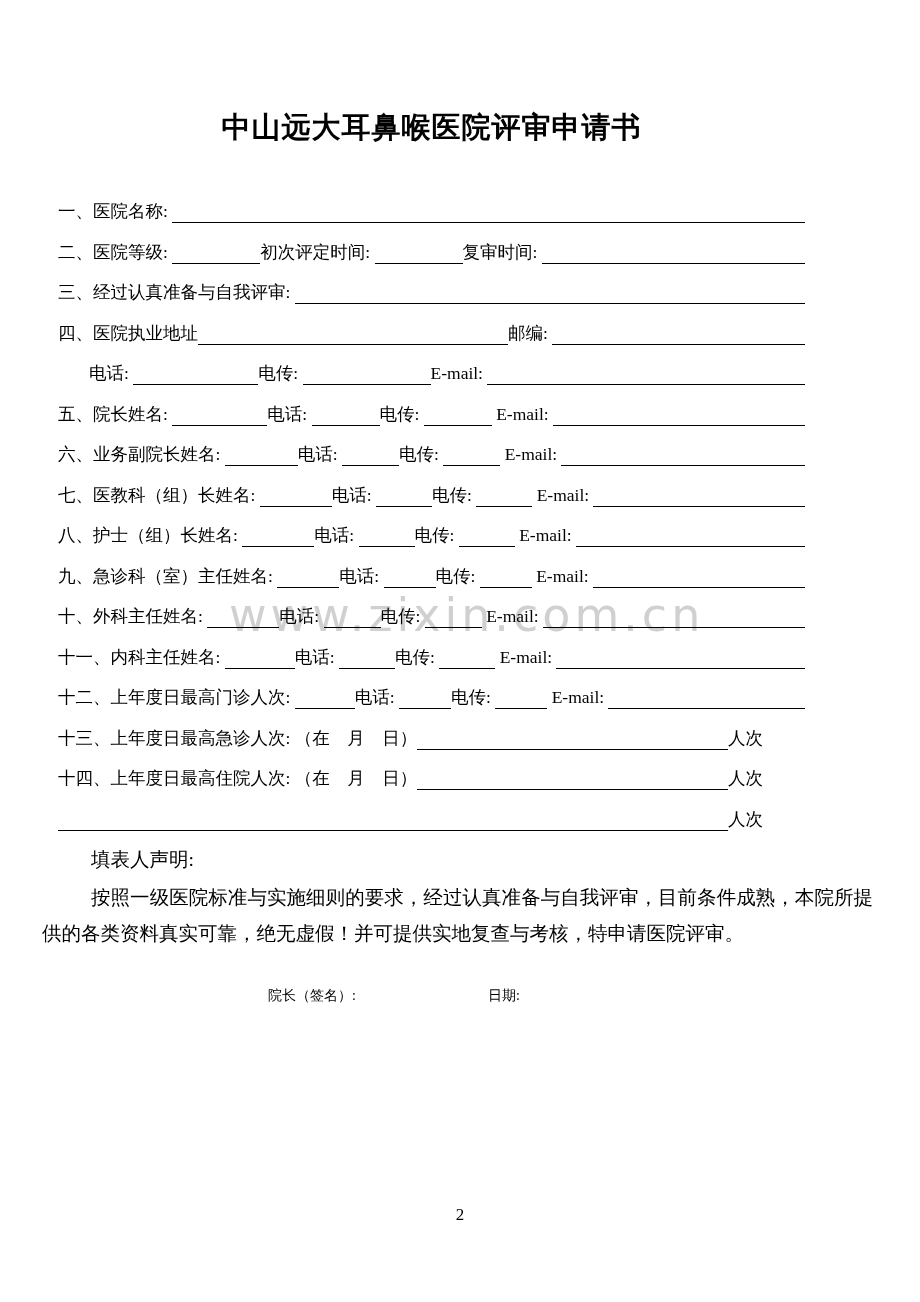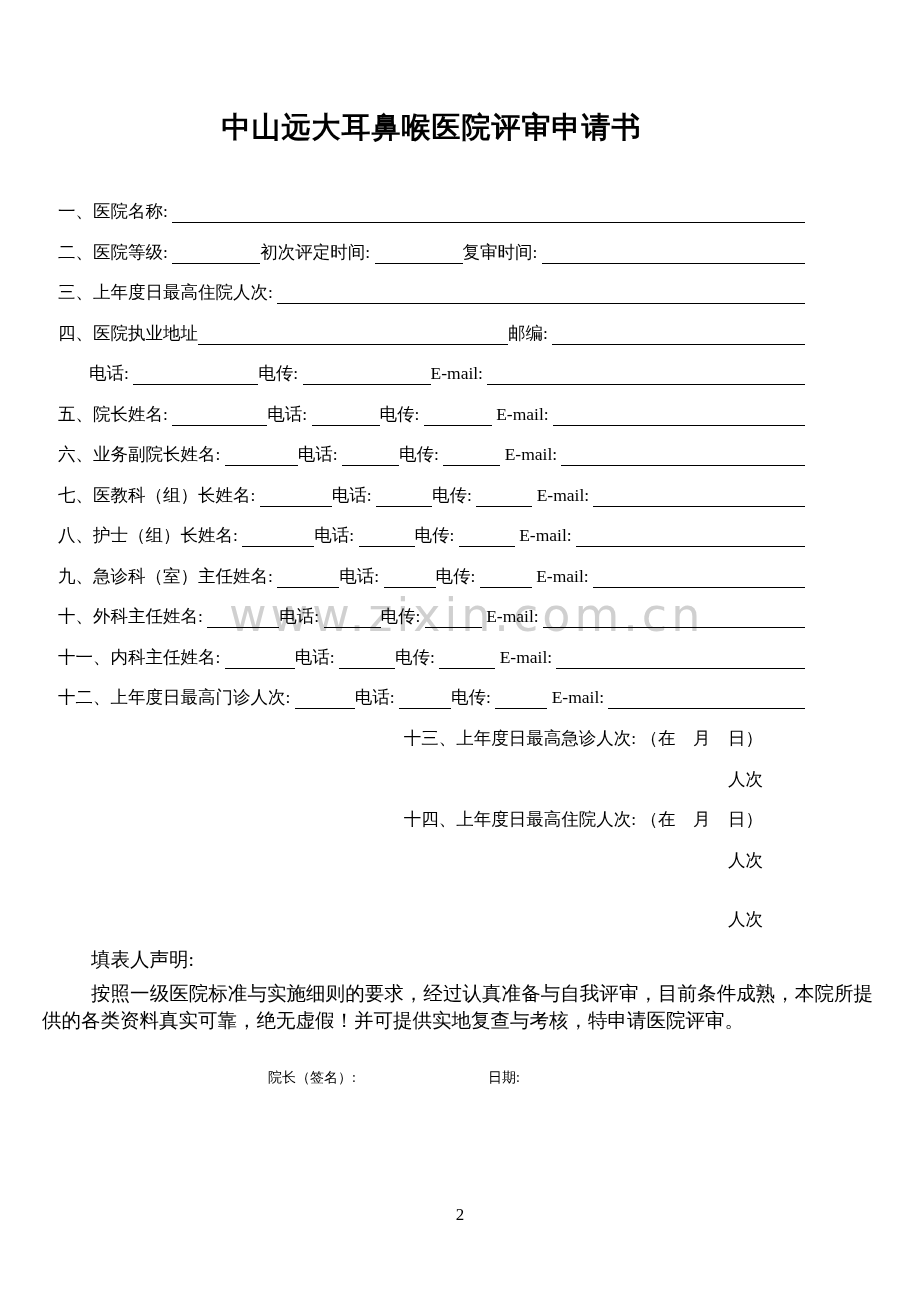--- a/index.html
+++ b/index.html
@@ -32,42 +32,42 @@
   .form-rows { margin-top: 52px; }
   .form-row {
     display: flex;
     align-items: flex-end;
     white-space: pre;
     font-size: 17.5px;
     line-height: 23px;
     margin-bottom: 17.5px;
   }
   .form-row.indent { padding-left: 31px; }
-  .form-row.short { padding-right: 42px; flex-direction: column; }
+  .form-row.short { padding-right: 42px; }
   .seg-text { flex: 0 0 auto; }
   .blank {
     display: inline-block;
     flex: 0 0 auto;
     height: 18px;
     border-bottom: 1px solid #000000;
   }
   .blank.fill { flex: 1 1 auto; }
   .declaration {
     margin-left: -16px;
     margin-right: -68px;
     font-size: 19.5px;
   }
   .decl-heading {
     text-indent: 49px;
     line-height: 24px;
   }
   .decl-body {
     margin-top: 8px;
     text-indent: 49px;
-    line-height: 27px;
+    line-height: 36px;
     text-align: justify;
   }
   .signature {
     display: flex;
     margin-top: 32px;
     font-size: 14px;
     line-height: 24px;
   }
   .sig-president { margin-left: 210px; }
   .sig-date { margin-left: 132px; }
@@ -99,21 +99,21 @@
 
   <div class="watermark">www.zixin.com.cn</div>
 
   <div class="content">
 
     <h1 class="title">中山远大耳鼻喉医院评审申请书</h1>
 
     <div class="form-rows">
         <div class="form-row"><span class="seg-text">一、医院名称: </span><span class="blank fill"></span></div>
         <div class="form-row"><span class="seg-text">二、医院等级: </span><span class="blank" style="width: 88px;"></span><span class="seg-text">初次评定时间: </span><span class="blank" style="width: 88px;"></span><span class="seg-text">复审时间: </span><span class="blank fill"></span></div>
-        <div class="form-row"><span class="seg-text">三、上年度日最高住院人次: </span><span class="blank fill"></span></div>
+        <div class="form-row"><span class="seg-text">三、经过认真准备与自我评审: </span><span class="blank fill"></span></div>
         <div class="form-row"><span class="seg-text">四、医院执业地址</span><span class="blank" style="width: 310px;"></span><span class="seg-text">邮编: </span><span class="blank fill"></span></div>
         <div class="form-row indent"><span class="seg-text">电话: </span><span class="blank" style="width: 125px;"></span><span class="seg-text">电传: </span><span class="blank" style="width: 128px;"></span><span class="seg-text">E-mail: </span><span class="blank fill"></span></div>
         <div class="form-row"><span class="seg-text">五、院长姓名: </span><span class="blank" style="width: 95px;"></span><span class="seg-text">电话: </span><span class="blank" style="width: 68px;"></span><span class="seg-text">电传: </span><span class="blank" style="width: 68px;"></span><span class="seg-text"> E-mail: </span><span class="blank fill"></span></div>
         <div class="form-row"><span class="seg-text">六、业务副院长姓名: </span><span class="blank" style="width: 73px;"></span><span class="seg-text">电话: </span><span class="blank" style="width: 57px;"></span><span class="seg-text">电传: </span><span class="blank" style="width: 57px;"></span><span class="seg-text"> E-mail: </span><span class="blank fill"></span></div>
         <div class="form-row"><span class="seg-text">七、医教科（组）长姓名: </span><span class="blank" style="width: 72px;"></span><span class="seg-text">电话: </span><span class="blank" style="width: 56px;"></span><span class="seg-text">电传: </span><span class="blank" style="width: 56px;"></span><span class="seg-text"> E-mail: </span><span class="blank fill"></span></div>
         <div class="form-row"><span class="seg-text">八、护士（组）长姓名: </span><span class="blank" style="width: 72px;"></span><span class="seg-text">电话: </span><span class="blank" style="width: 56px;"></span><span class="seg-text">电传: </span><span class="blank" style="width: 56px;"></span><span class="seg-text"> E-mail: </span><span class="blank fill"></span></div>
         <div class="form-row"><span class="seg-text">九、急诊科（室）主任姓名: </span><span class="blank" style="width: 62px;"></span><span class="seg-text">电话: </span><span class="blank" style="width: 52px;"></span><span class="seg-text">电传: </span><span class="blank" style="width: 52px;"></span><span class="seg-text"> E-mail: </span><span class="blank fill"></span></div>
         <div class="form-row"><span class="seg-text">十、外科主任姓名: </span><span class="blank" style="width: 72px;"></span><span class="seg-text">电话: </span><span class="blank" style="width: 57px;"></span><span class="seg-text">电传: </span><span class="blank" style="width: 57px;"></span><span class="seg-text"> E-mail: </span><span class="blank fill"></span></div>
         <div class="form-row"><span class="seg-text">十一、内科主任姓名: </span><span class="blank" style="width: 70px;"></span><span class="seg-text">电话: </span><span class="blank" style="width: 56px;"></span><span class="seg-text">电传: </span><span class="blank" style="width: 56px;"></span><span class="seg-text"> E-mail: </span><span class="blank fill"></span></div>
         <div class="form-row"><span class="seg-text">十二、上年度日最高门诊人次: </span><span class="blank" style="width: 60px;"></span><span class="seg-text">电话: </span><span class="blank" style="width: 52px;"></span><span class="seg-text">电传: </span><span class="blank" style="width: 52px;"></span><span class="seg-text"> E-mail: </span><span class="blank fill"></span></div>

